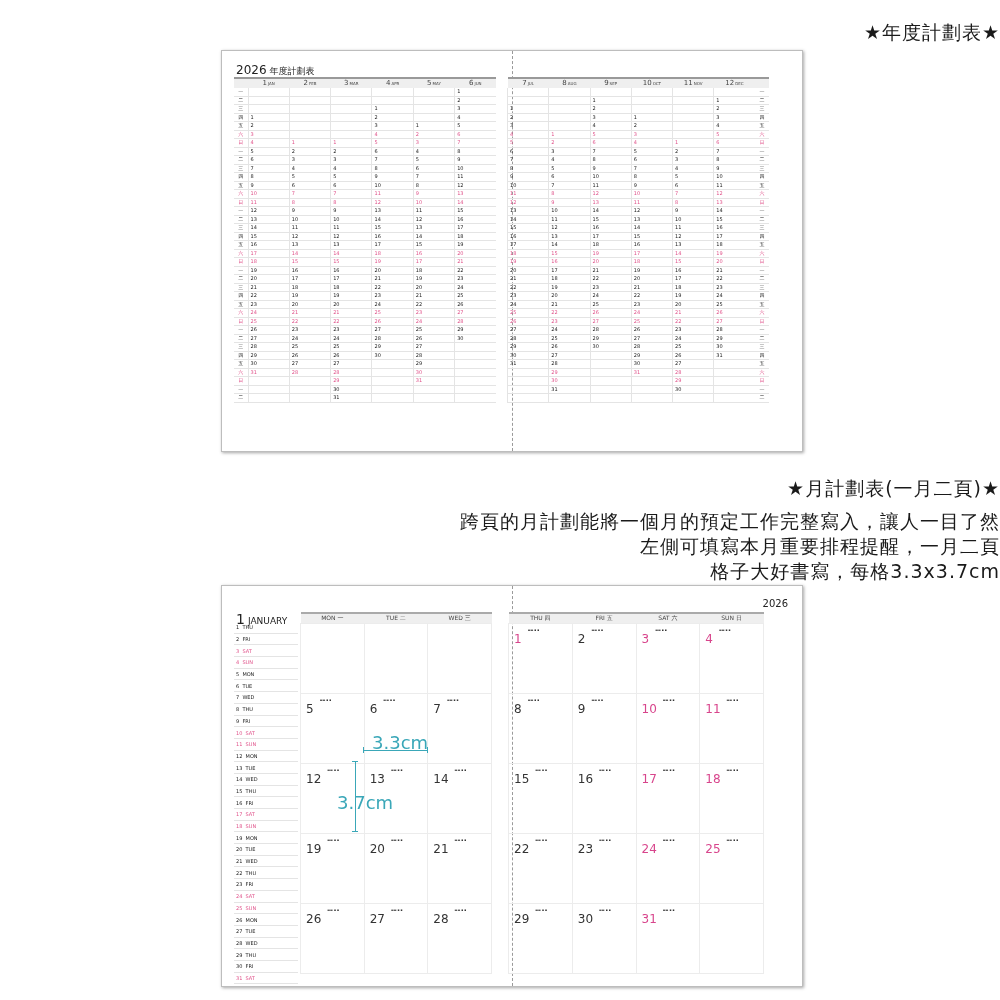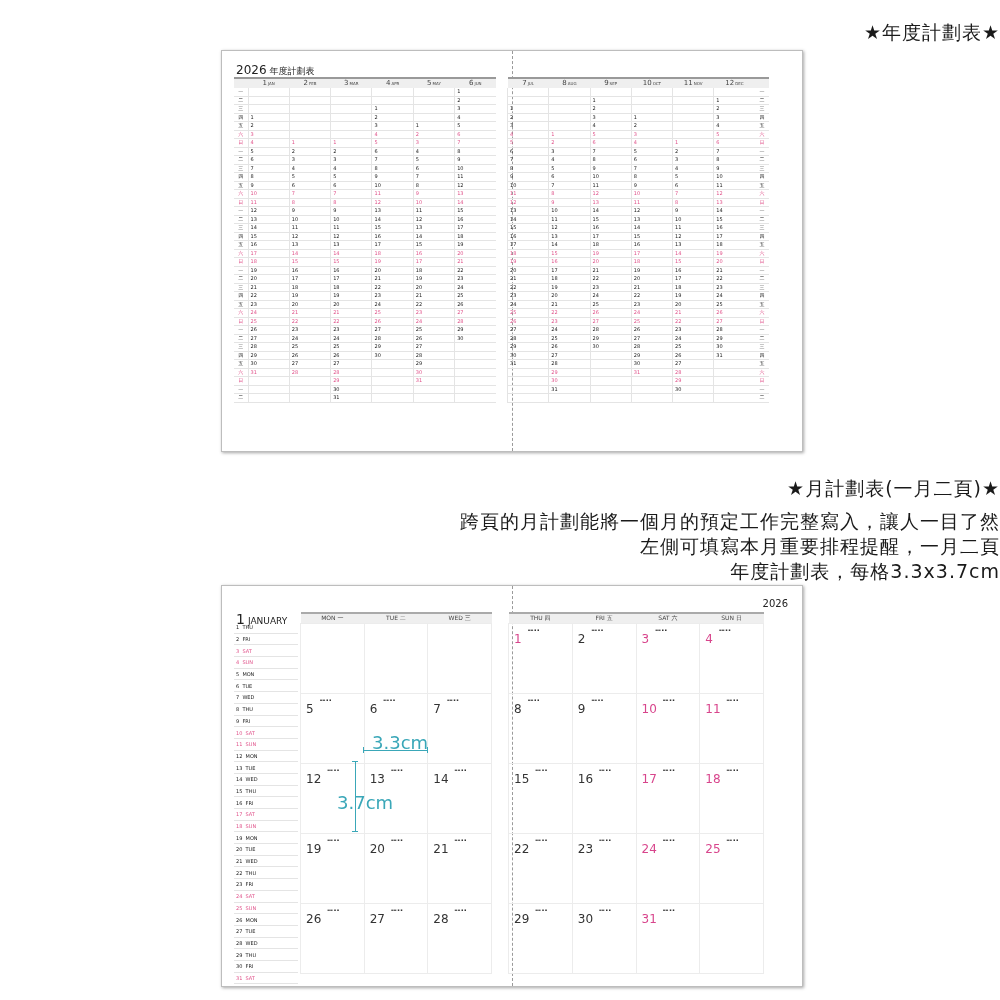--- a/index.html
+++ b/index.html
@@ -735,21 +735,21 @@
           <td class="col"></td>
           <td class="wd">二</td>
         </tr>
       </tbody>
     </table>
 </div>
 
 <div class="heading" style="top:476px;">★月計劃表(一月二頁)★</div>
 <div class="heading" style="top:509px;">跨頁的月計劃能將一個月的預定工作完整寫入，讓人一目了然</div>
 <div class="heading" style="top:534px;">左側可填寫本月重要排程提醒，一月二頁</div>
-<div class="heading" style="top:559px;">年度計劃表，每格3.3x3.7cm</div>
+<div class="heading" style="top:559px;">格子大好書寫，每格3.3x3.7cm</div>
 
 <div class="sheet" style="left:221px;top:585px;width:556px;height:400px;">
   <div class="fold"></div>
   <div class="mhead" style="left:14px;top:25px;">
     <b>1</b><span>JANUARY</span>
   </div>
   <div class="mhead" style="right:14px;top:12px;font-size:10px;">2026</div>
 
   <table class="mdays" id="mdays" style="left:12px;top:36px;width:64px;">
       <tbody>

